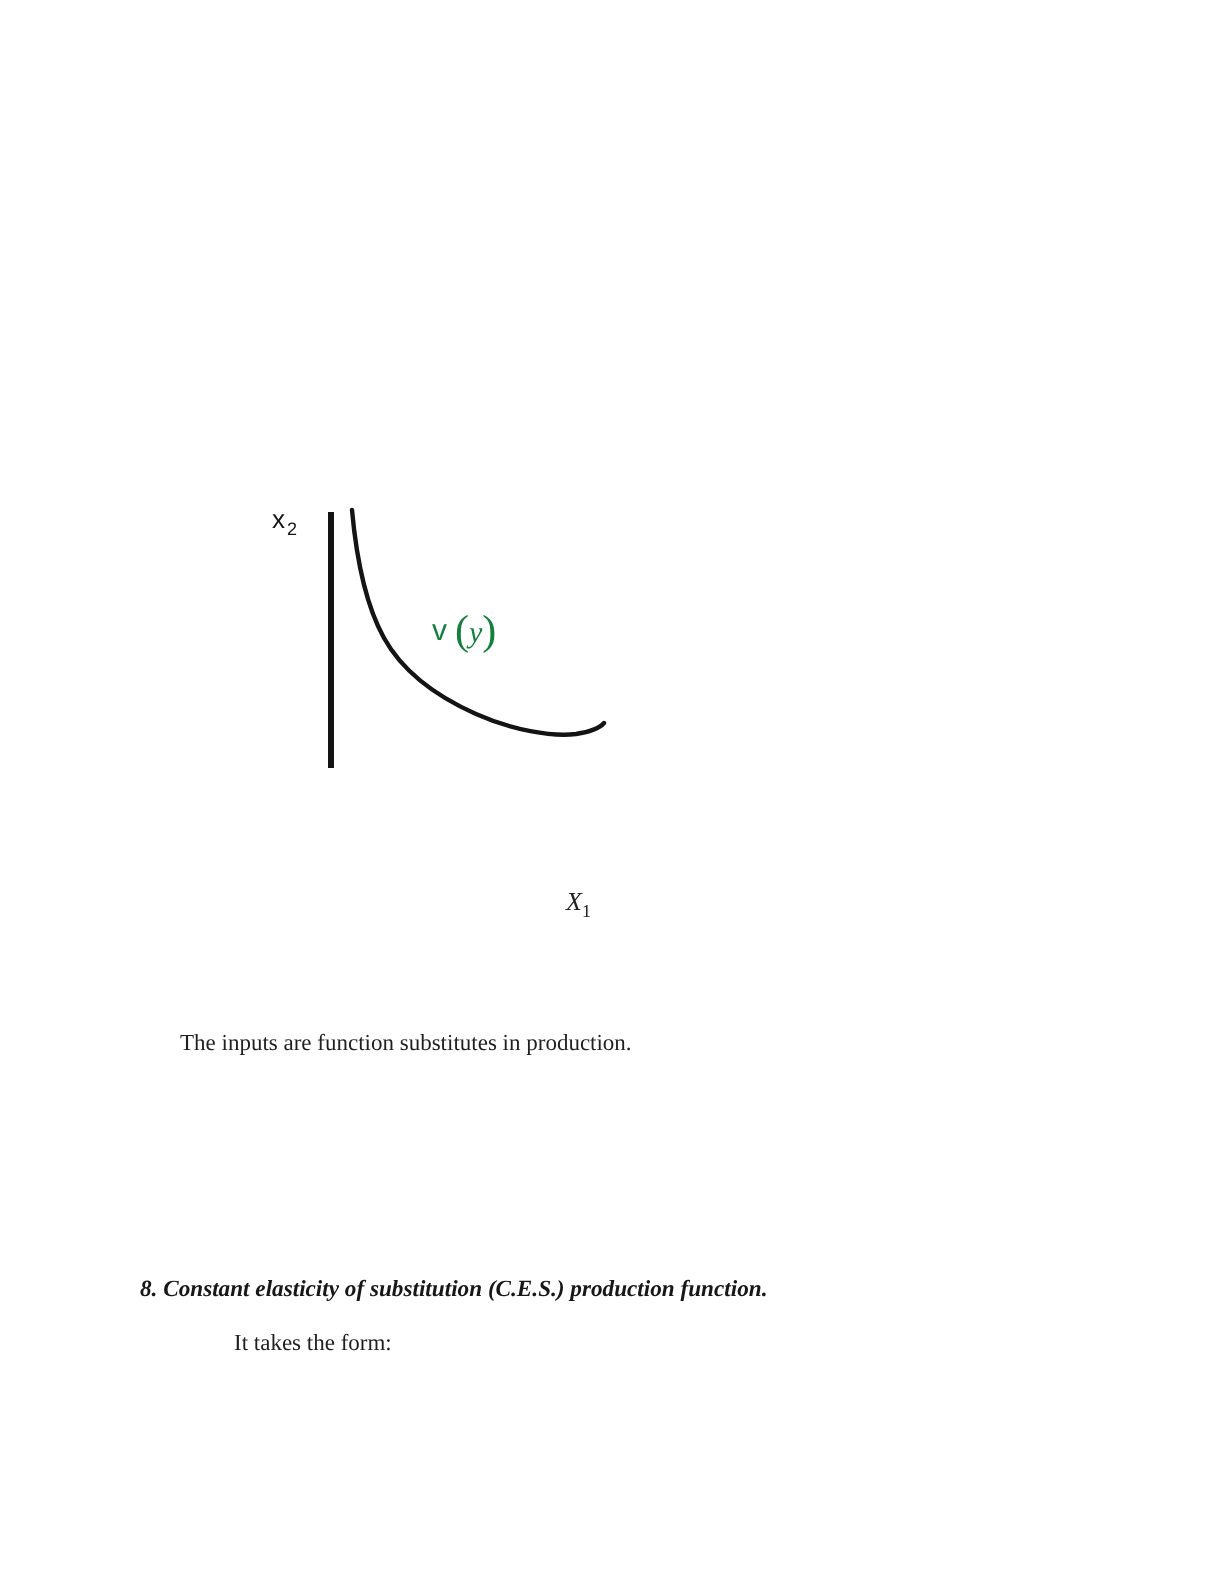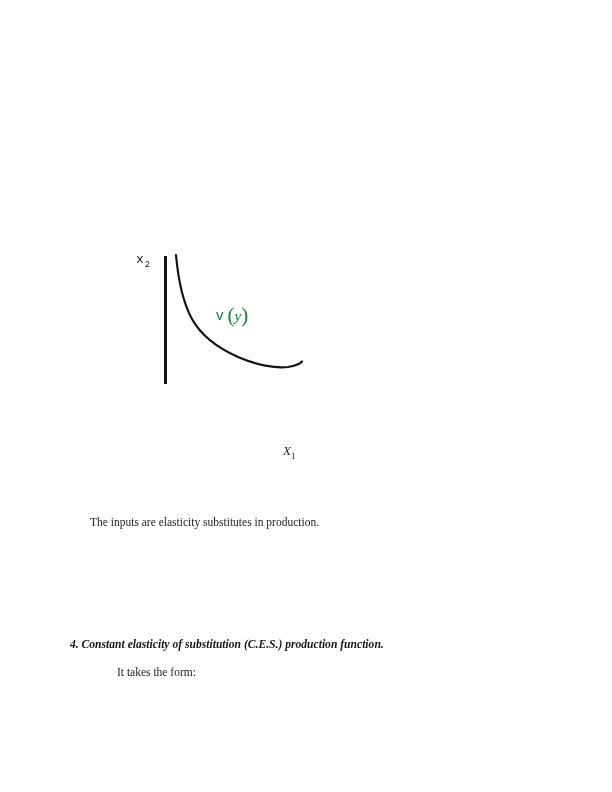--- a/index.html
+++ b/index.html
@@ -26,21 +26,21 @@
     position: absolute;
     left: 130px;
     top: 245px;
     width: 210px;
     height: 160px;
   }
   .y-axis-label {
     position: absolute;
     left: 136px;
     top: 252px;
-    font-family: Liberation Mono, monospace;
+    font-family: Liberation Sans, sans-serif;
     font-size: 13px;
     letter-spacing: 1px;
     color: #161616;
   }
   .y-axis-label sub {
     font-size: 9px;
     letter-spacing: 0;
   }
   .curve-label {
     position: absolute;
@@ -122,19 +122,19 @@
                C 126 120, 146 123.5, 158 122
                C 164.5 121, 169.5 119.5, 172 116.5" fill="none" stroke="#141414" stroke-width="2.2" stroke-linecap="round"></path>
     </svg>
 
     <div class="curve-label"><span class="fn">v</span><span class="paren">(</span><span class="arg">y</span><span class="paren">)</span></div>
 
     <div class="x-axis-label"><span>X</span><sub>1</sub></div>
 
   </div>
 
-  <p class="body-text substitutes-note">The inputs are elasticity substitutes in production.</p>
+  <p class="body-text substitutes-note">The inputs are function substitutes in production.</p>
 
-  <p class="section-heading">4. Constant elasticity of substitution (C.E.S.) production function.</p>
+  <p class="section-heading">8. Constant elasticity of substitution (C.E.S.) production function.</p>
 
   <p class="body-text form-intro">It takes the form:</p>
 
 </div>
 
 </body></html>

